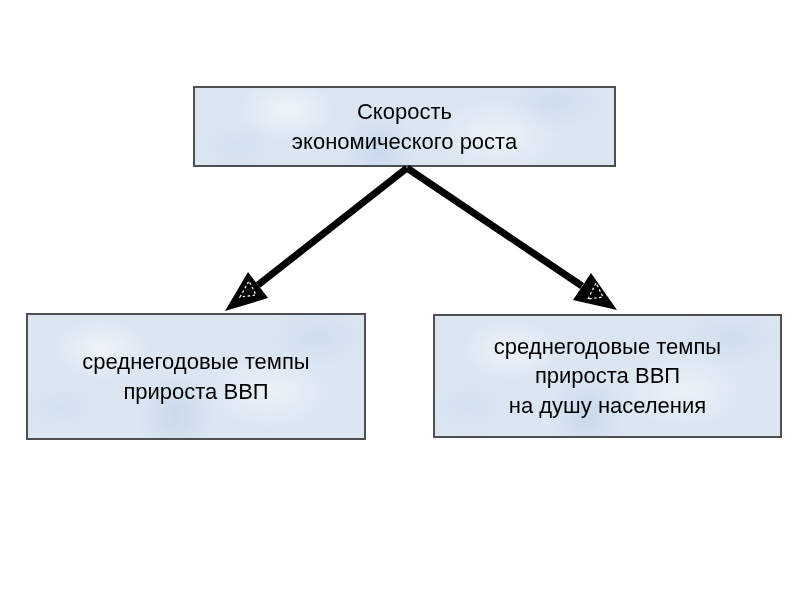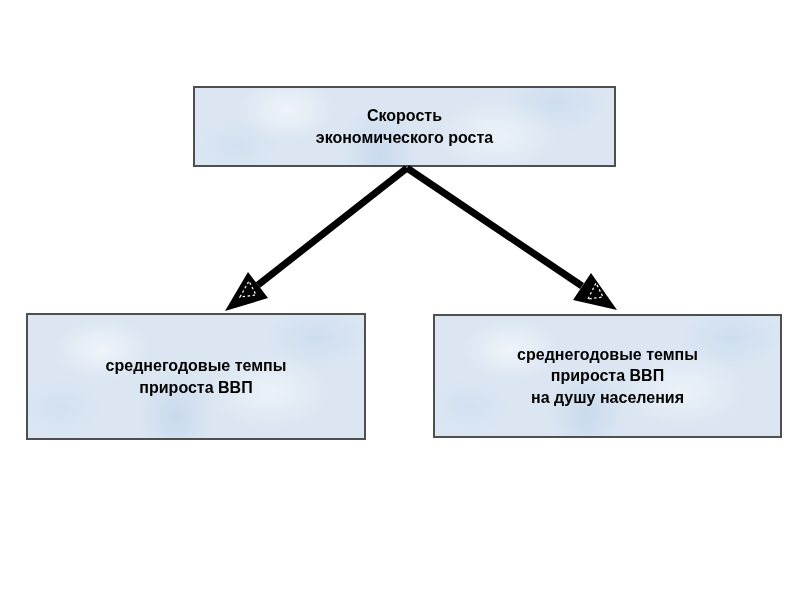--- a/index.html
+++ b/index.html
@@ -26,22 +26,22 @@
       radial-gradient(ellipse 55px 65px at 44% 82%, rgba(183,206,232,0.50), rgba(183,206,232,0) 70%),
       radial-gradient(ellipse 75px 45px at 86% 18%, rgba(190,212,236,0.45), rgba(190,212,236,0) 70%),
       radial-gradient(ellipse 60px 40px at 10% 75%, rgba(199,219,240,0.45), rgba(199,219,240,0) 70%);
     display: flex;
     align-items: center;
     justify-content: center;
     text-align: center;
   }
   .node-label {
     white-space: pre-line;
-    font-weight: bold;
-    font-size: 16px;
+    font-weight: normal;
+    font-size: 22px;
     line-height: 1.32;
     color: #000000;
   }
   .node-root  { left: 193px; top: 86px;  width: 423px; height: 81px; }
   .node-left  { left: 26px;  top: 313px; width: 340px; height: 127px; }
   .node-right { left: 433px; top: 314px; width: 349px; height: 124px; }
   .arrows {
     position: absolute;
     left: 0; top: 0;
     width: 800px;

